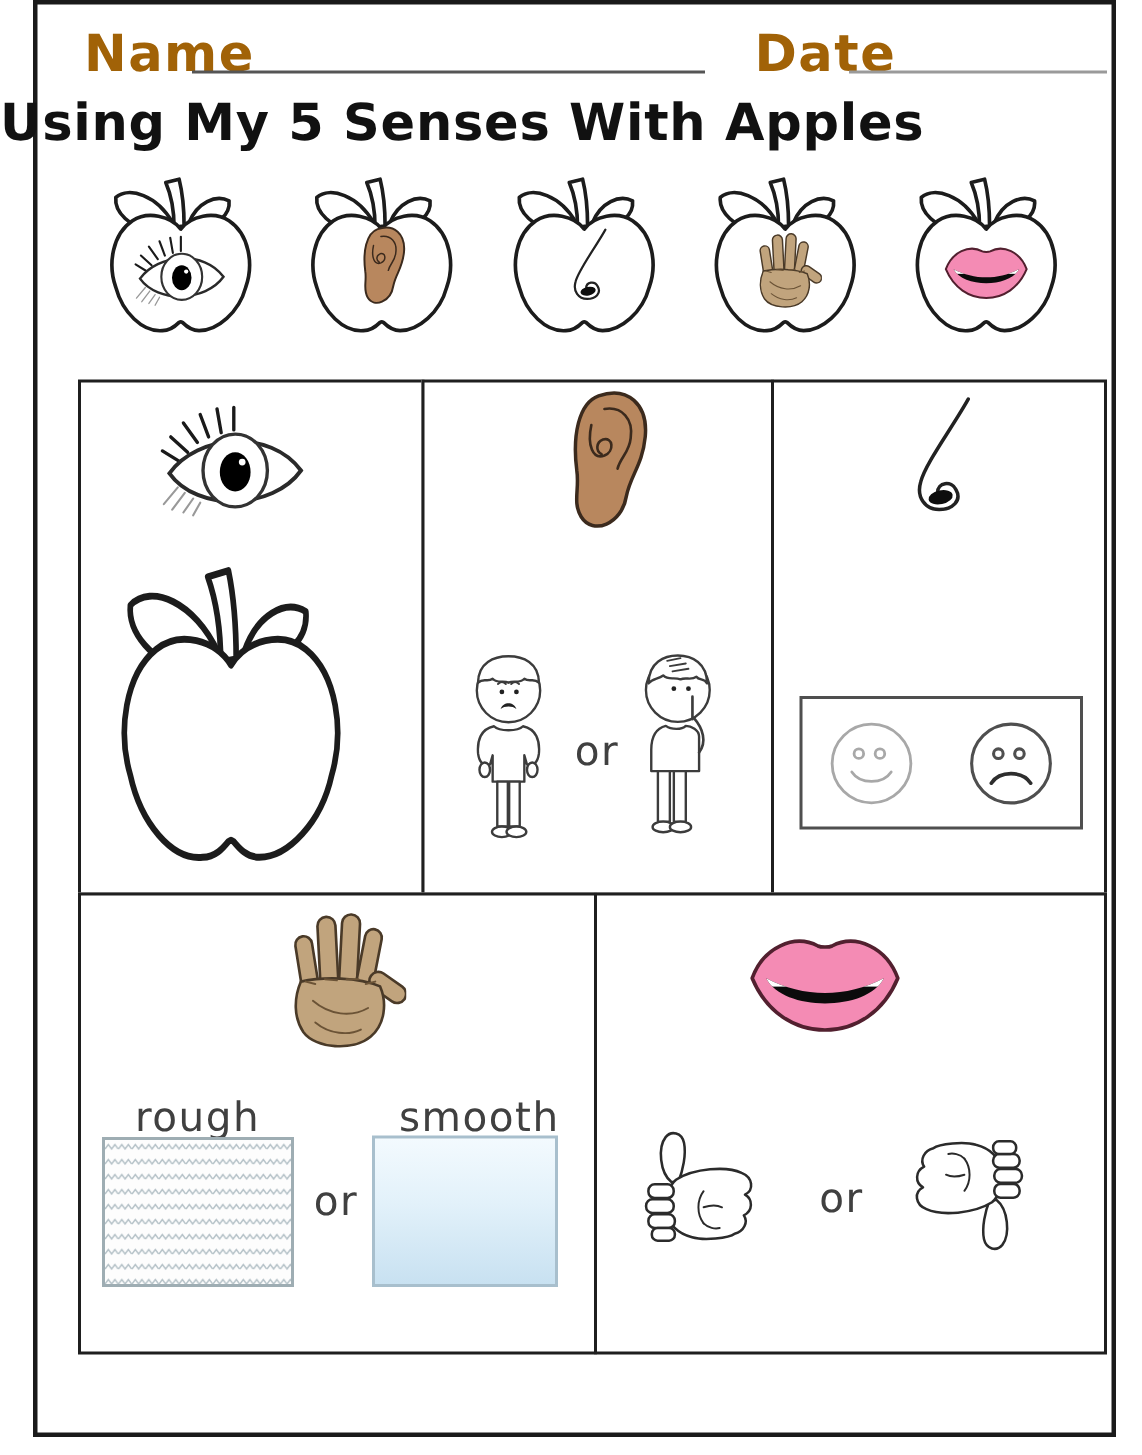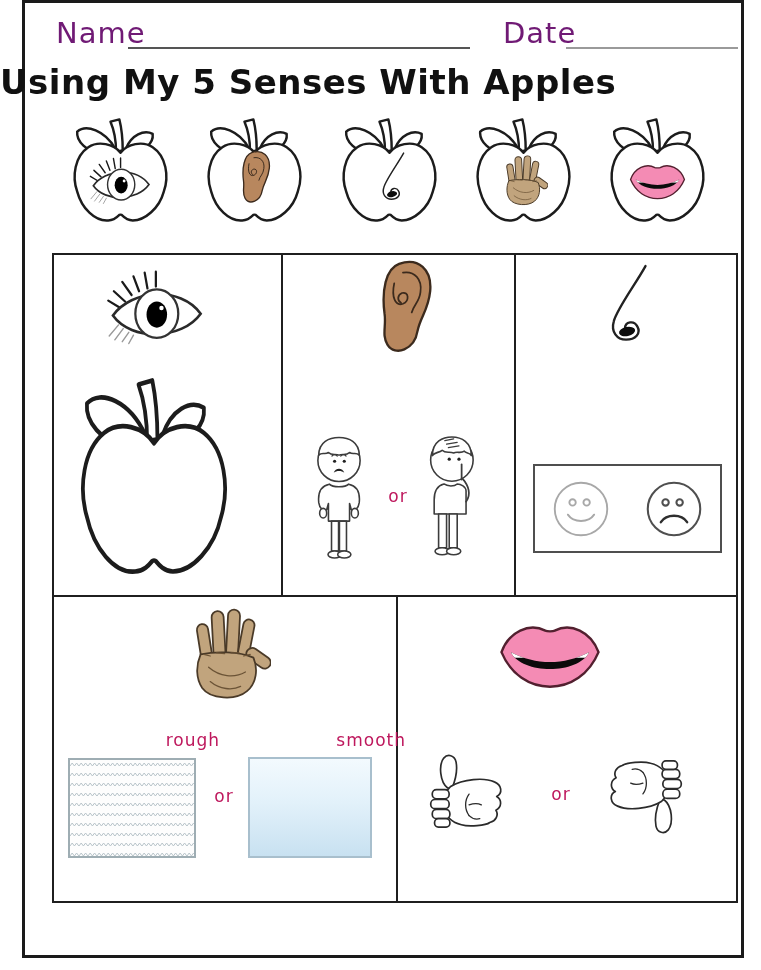--- a/index.html
+++ b/index.html
@@ -1,36 +1,36 @@
 <!DOCTYPE html>
 <html style="--ear: #B8875E; --hand: #C1A47D; --lips: #F48BB4; --smooth-top: #F3FAFE; --smooth-bottom: #C8E1F1; --rough-line: #B7C3C9; --frame: #1A1A1A; --footer-text: #909090;"><head>
 <meta charset="utf-8">
 <style>
   html,body{margin:0;padding:0;background:#fff;}
   .page{position:relative;width:761px;height:970px;background:#fff;overflow:hidden;
         font-family:"DejaVu Sans","Liberation Sans",sans-serif;color:#222;}
   .abs{position:absolute;}
   .frame{left:22px;top:0;width:722px;height:958px;border:3px solid var(--frame,#1a1a1a);box-sizing:border-box;}
   
-  .hdr-label{font-size:29px;font-weight:400;color:#701a75;letter-spacing:1px;}
+  .hdr-label{font-size:34px;font-weight:700;color:#a16207;letter-spacing:1px;}
   .write-line{border-bottom:2px solid #555;height:0;}
   .write-line.gray{border-bottom-color:#9a9a9a;}
   .title{left:0;top:62px;width:100%;font-size:34px;font-weight:700;color:#111;letter-spacing:.5px;}
   
   .senses-row{left:64px;top:115px;width:650px;height:114px;display:flex;justify-content:space-between;align-items:flex-start;}
   
   .gbox{border:2px solid #1f1f1f;box-sizing:border-box;background:#fff;}
-  .kid-or,.touch-or,.taste-or,.word{font-size:17px;color:#be185d;letter-spacing:1px;}
+  .kid-or,.touch-or,.taste-or,.word{font-size:27px;color:#404040;letter-spacing:1px;}
   .faces-box{border:2px solid #4f4f4f;box-sizing:border-box;display:flex;align-items:center;justify-content:space-around;}
   .rough-swatch{border:2px solid #9eadb3;box-sizing:border-box;background:#fdfdfd;}
   .smooth-swatch{border:2px solid #a8bfcd;box-sizing:border-box;
                  background:linear-gradient(to bottom,var(--smooth-top,#f3fafe) 0%,#e2f1fa 45%,var(--smooth-bottom,#c8e1f1) 100%);}
   .footer{left:0;top:928px;width:100%;text-align:center;font-size:17px;color:var(--footer-text,#909090);}
   svg{display:block;}
-  .word{text-align:right;margin-left:40px;}
+  .word{text-align:left;}
 </style>
 </head>
 <body>
 
 <svg width="0" height="0" style="position:absolute" aria-hidden="true">
   <defs>
     <symbol id="sym-apple" viewBox="0 0 100 100">
       <g fill="#fff" stroke="#1c1c1c" stroke-width="2.2" stroke-linejoin="round">
         <path d="M45,30 C36,14 19,8 11,15 C10,24 20,33 32,35 C38,36 43,34 45,30 Z"></path>
         <path d="M55,30 C60,18 71,13 79,17 C80,26 71,32 61,33 C58,33 56,32 55,30 Z"></path>

